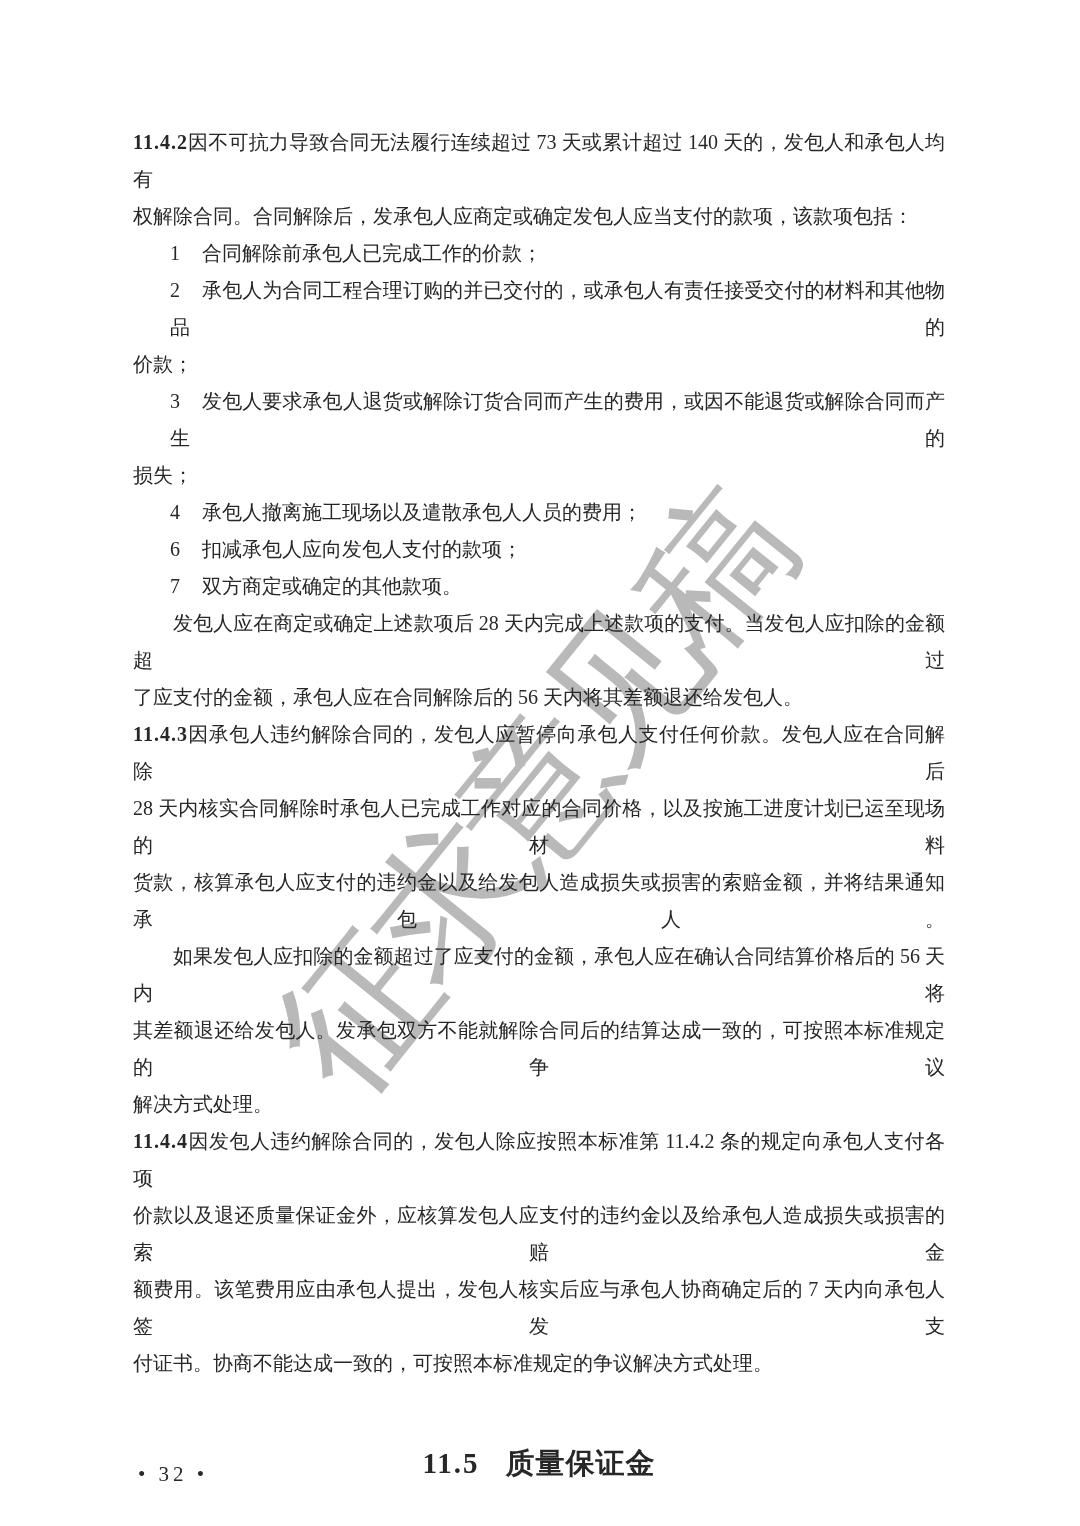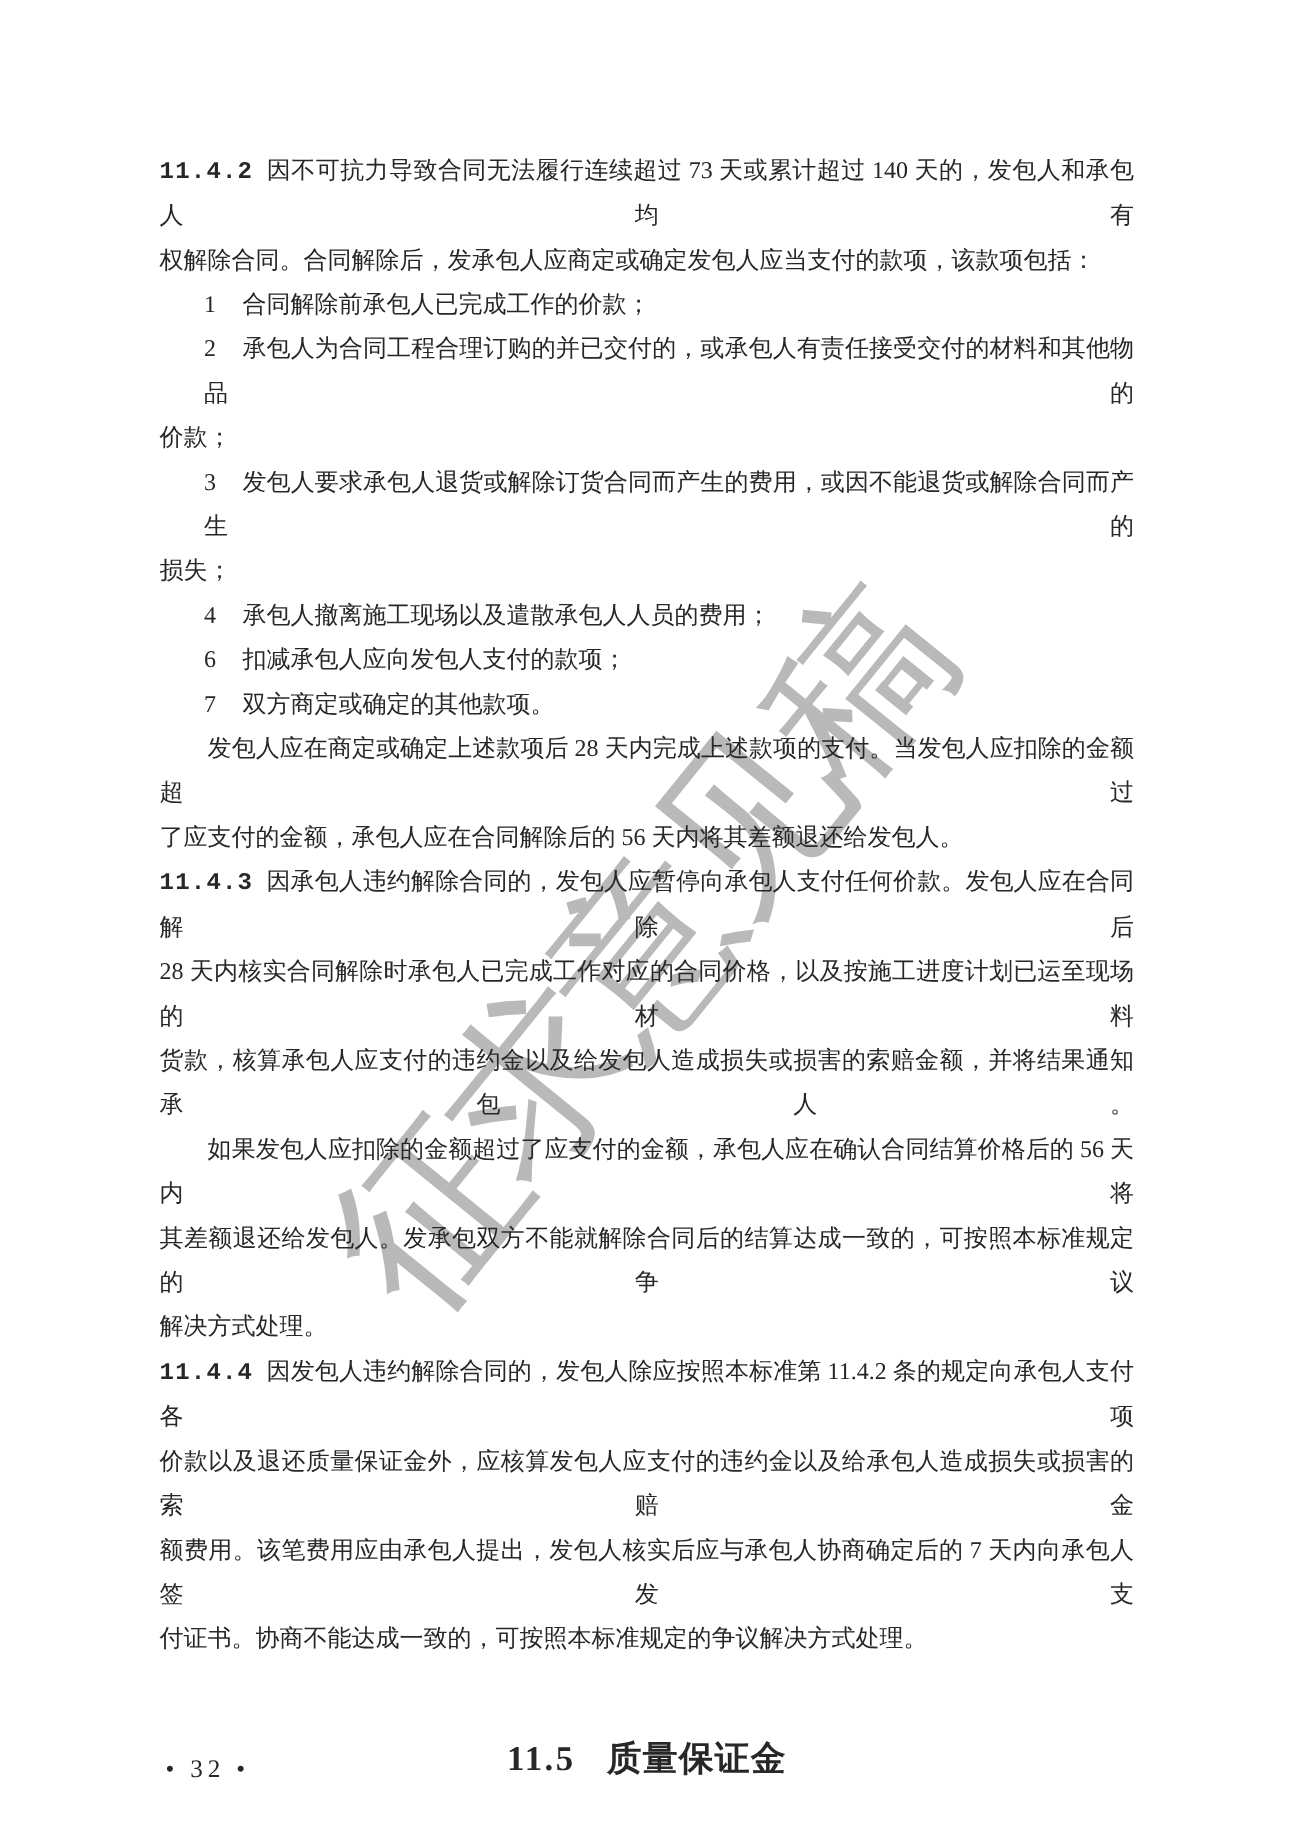--- a/index.html
+++ b/index.html
@@ -35,21 +35,21 @@
   .line {
     min-height: 37px;
     line-height: 37px;
     font-size: 20px;
     text-align: justify;
     text-justify: inter-ideograph;
   }
   .line.fill { text-align-last: justify; }
   .line.indent { text-indent: 40px; }
   .line.item { padding-left: 37px; }
-  .cnum { font-weight: bold; margin-right: 11px; letter-spacing: 1px; font-family: Liberation Mono, monospace; }
+  .cnum { font-weight: bold; margin-right: 0; letter-spacing: 1px; }
   .inum { display: inline-block; min-width: 12px; margin-right: 20px; }
   .heading {
     margin-top: 60px;
     margin-bottom: 17px;
     height: 42px;
     line-height: 42px;
     text-align: center;
     font-size: 29px;
     font-weight: bold;
     letter-spacing: 1px;

